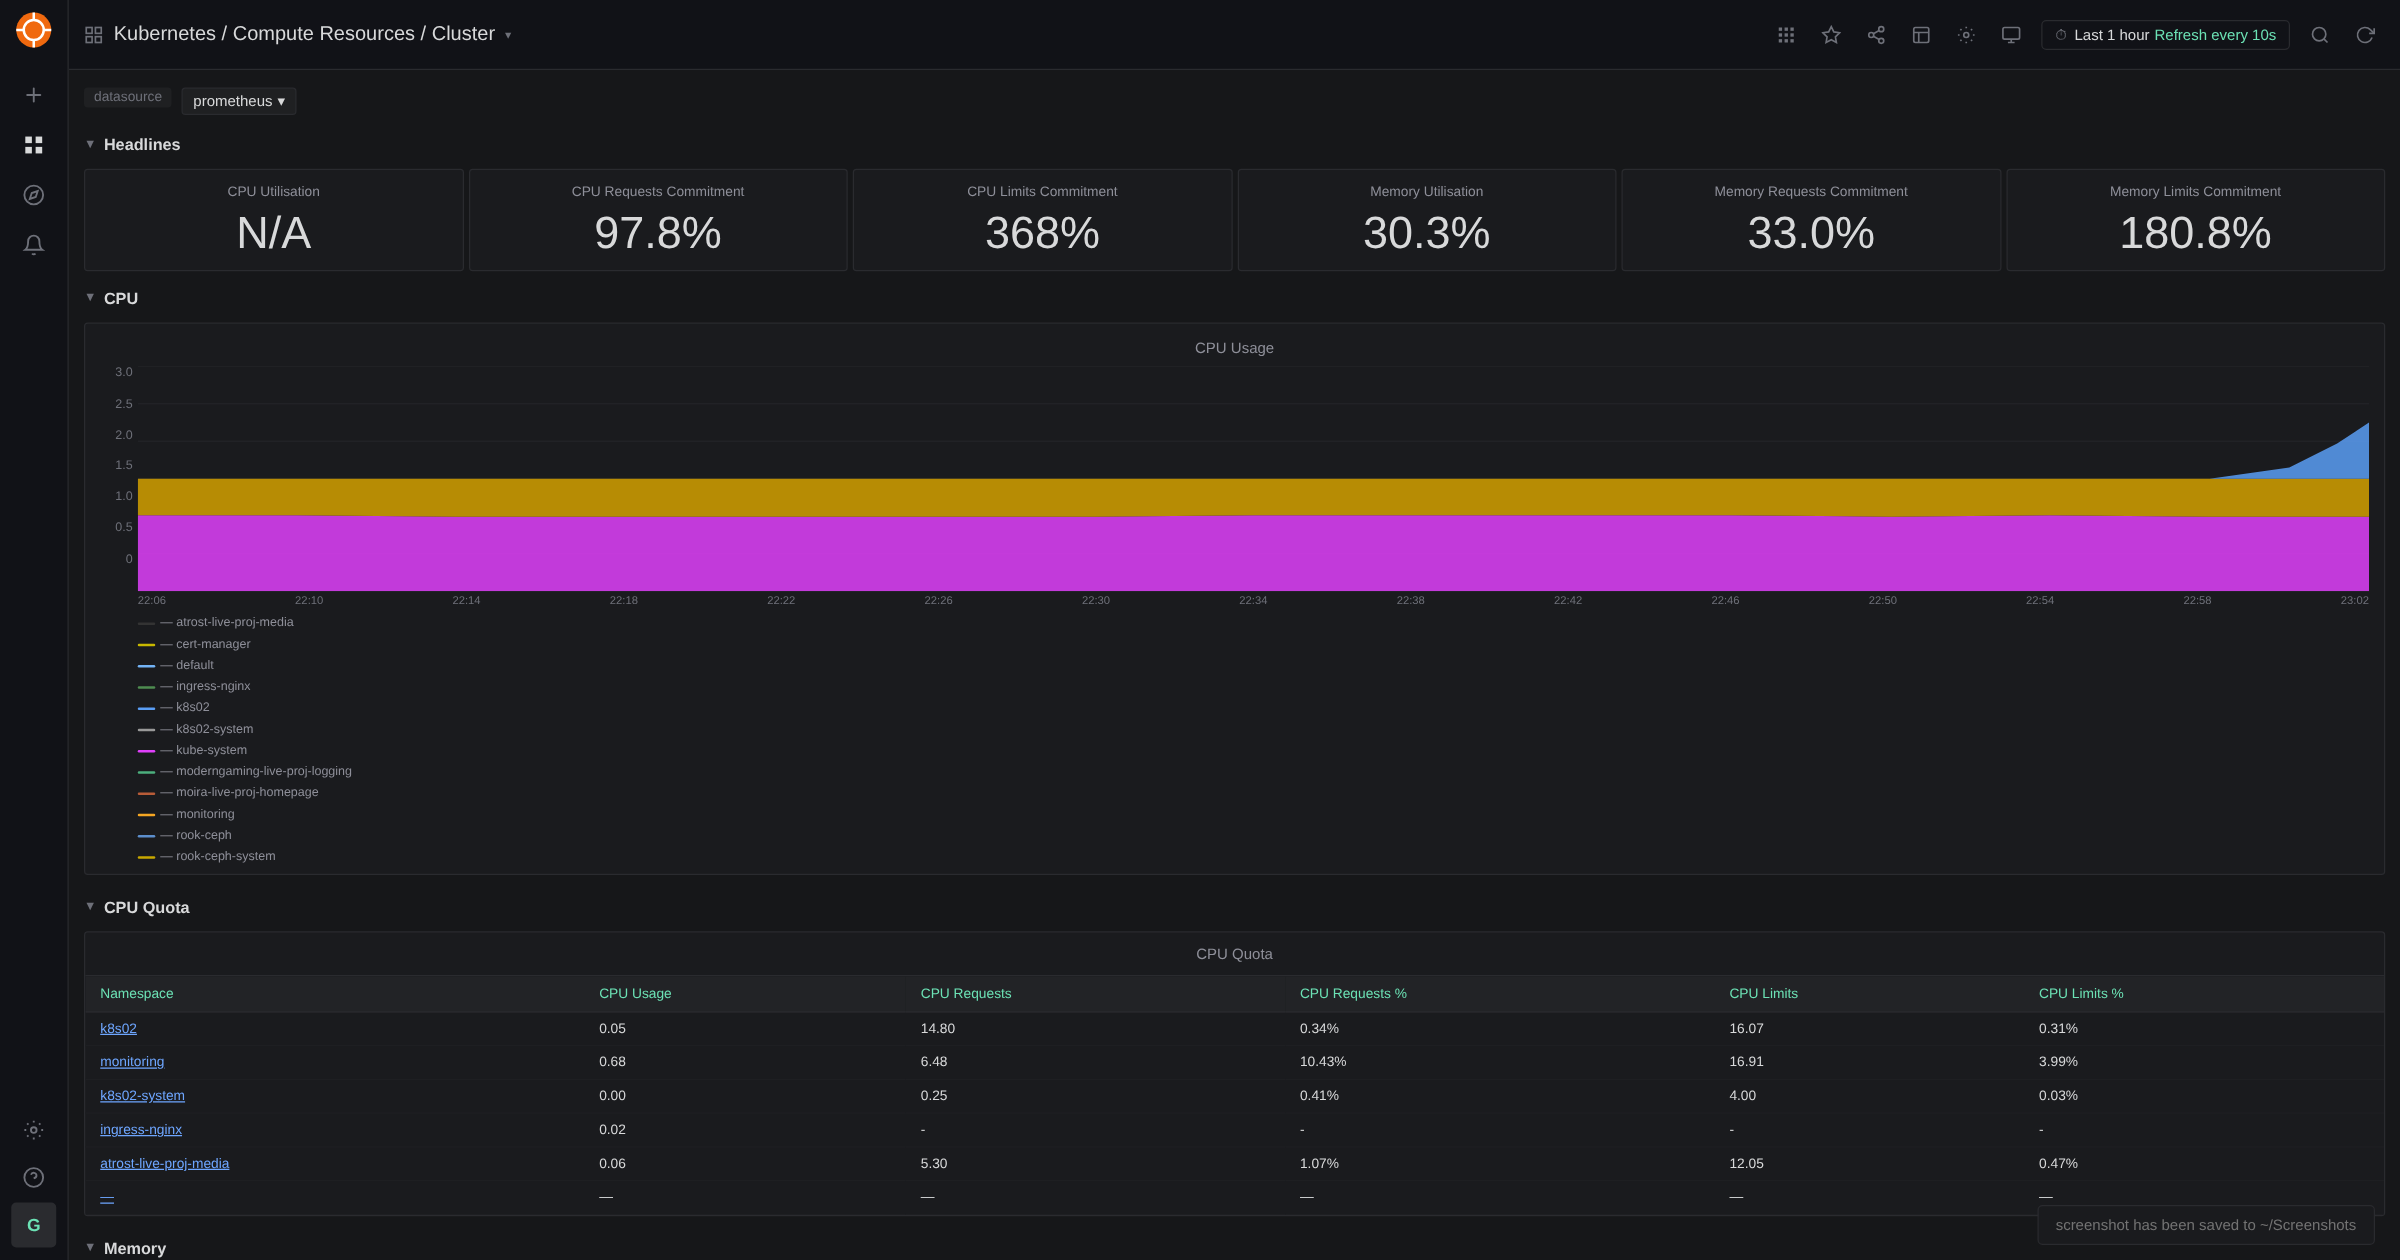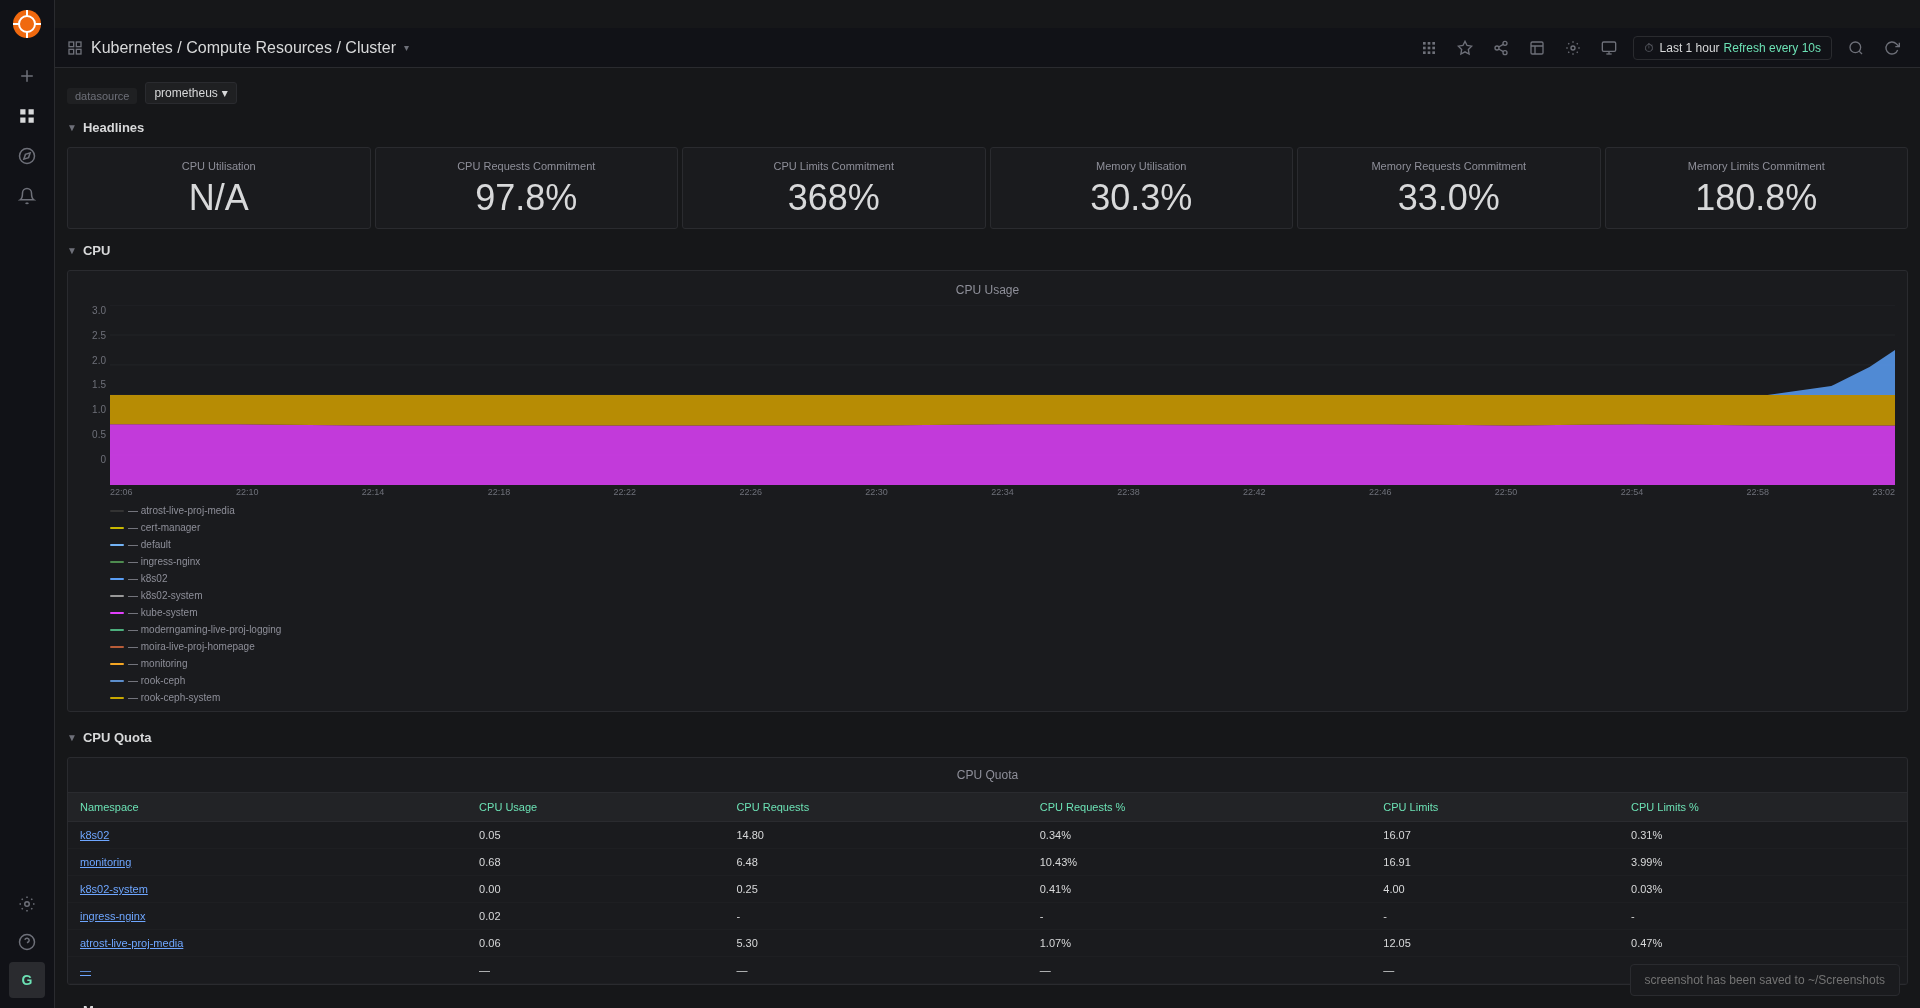--- a/index.html
+++ b/index.html
@@ -51,26 +51,25 @@
       flex: 1;
       display: flex;
       flex-direction: column;
       overflow: hidden;
     }
 
     
     .topbar {
       background: #111217;
       border-bottom: 1px solid #2a2b2f;
-      height: 40px;
+      height: 56px;
       display: flex;
       align-items: center;
       padding: 0 12px;
       flex-shrink: 0;
-      margin-top: 28px;
     }
     .topbar-title {
       display: flex;
       align-items: center;
       gap: 8px;
       font-size: 16px;
       color: #d8d9da;
       font-weight: 500;
     }
     .topbar-actions {
@@ -110,21 +109,21 @@
     
     .content {
       flex: 1;
       overflow-y: auto;
       padding: 8px 12px;
     }
 
     
     .variables-bar {
       display: flex;
-      align-items: flex-end;
+      align-items: flex-start;
       gap: 8px;
       padding: 6px 0 10px 0;
     }
     .var-label {
       font-size: 11px;
       color: #6e7079;
       background: #1f2022;
       padding: 2px 8px;
       border-radius: 3px;
     }

